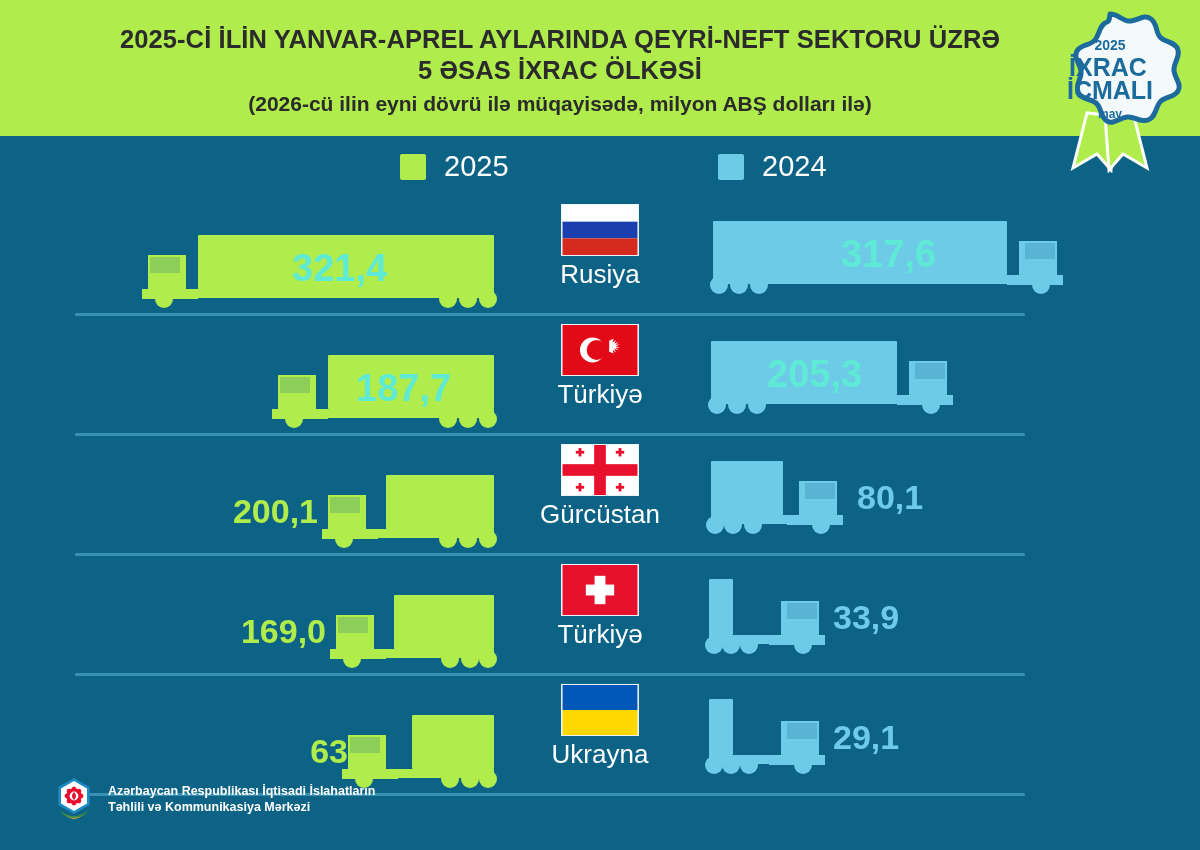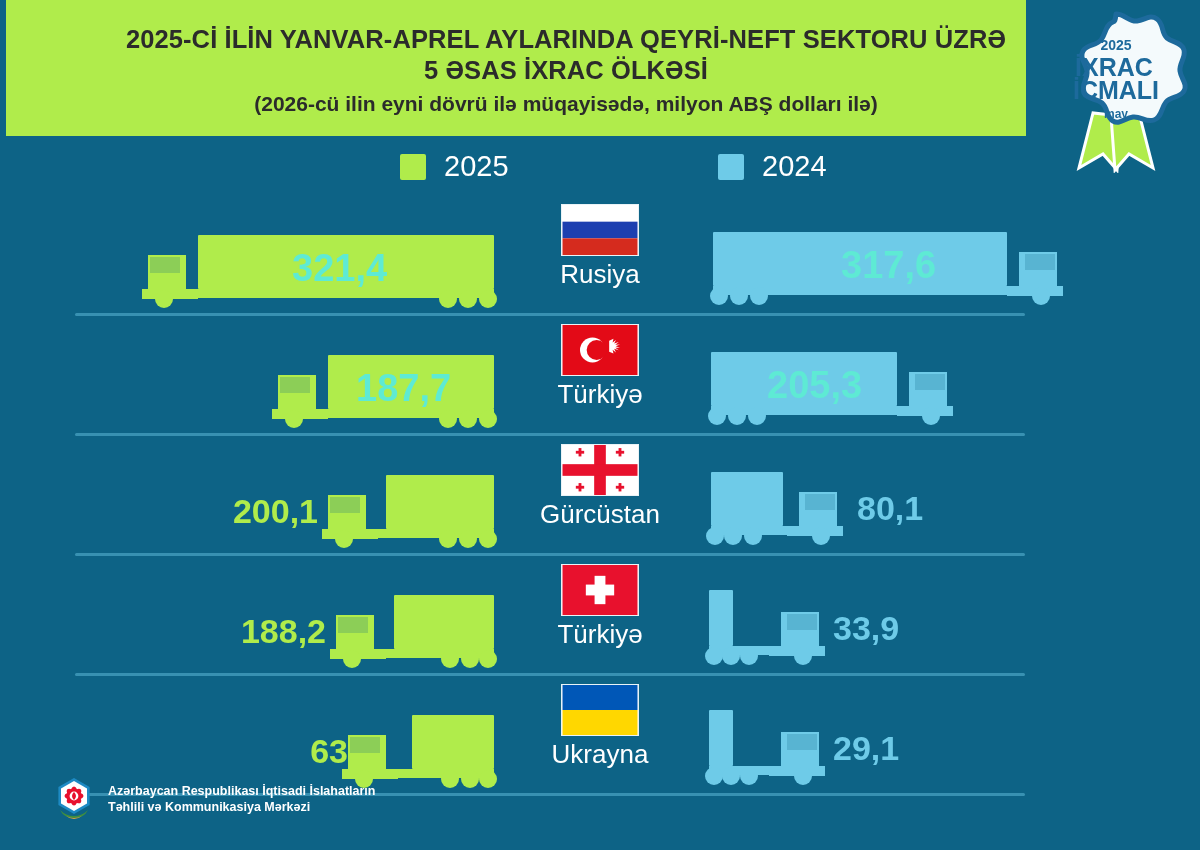--- a/index.html
+++ b/index.html
@@ -6,21 +6,21 @@
   body{
     width:1200px;height:850px;
     background:#ffffff;
     font-family:"Liberation Sans","DejaVu Sans",sans-serif;
     overflow:hidden;
   }
   #page{position:relative;width:1200px;height:850px;background:#0d6386;overflow:hidden;}
 
   
   .header{
-    position:absolute;left:6px;top:0;width:1020px;height:136px;
+    position:absolute;left:0;top:0;width:1200px;height:136px;
     background:#b0ec4b;
   }
   .header-inner{
     position:absolute;left:60px;top:24px;width:1000px;text-align:center;
   }
   .title-l1,.title-l2{
     color:#2b2b2b;font-weight:bold;font-size:25.5px;letter-spacing:0.1px;
     line-height:31px;white-space:nowrap;
   }
   .subtitle{
@@ -40,21 +40,21 @@
   .legend-swatch{width:26px;height:26px;border-radius:2px;}
   .legend-label{color:#ffffff;font-size:29px;margin-left:18px;line-height:29px;}
 
   
   .row{position:absolute;left:0;width:1200px;height:120px;}
   .row .baseline{
     position:absolute;left:75px;width:950px;height:3px;background:#4aa3c4;opacity:.72;
     bottom:0px;border-radius:2px;
   }
   .truck-left{position:absolute;right:700px;bottom:3px;}
-  .truck-right{position:absolute;left:705px;bottom:6px;}
+  .truck-right{position:absolute;left:705px;bottom:17px;}
 
   .val-inside{
     position:absolute;color:#5eead4;font-weight:bold;font-size:38px;
     white-space:nowrap;
   }
   .val-outside{
     position:absolute;font-weight:bold;font-size:34px;white-space:nowrap;
     bottom:24px;
   }
   .val-outside.green{color:#b0ec4b;}
@@ -282,21 +282,21 @@
           <path d="M10 30 h30 v16 h-30 z" fill="#0d6386" opacity=".22"></path>
           <path d="M2 62 h56 v10 h-56 z"></path>
           <rect x="66" y="8" width="100" height="54" rx="1"></rect>
           <rect x="58" y="62" width="108" height="9"></rect>
           <circle cx="24" cy="72" r="9"></circle>
           <circle cx="122" cy="72" r="9"></circle>
           <circle cx="142" cy="72" r="9"></circle>
           <circle cx="160" cy="72" r="9"></circle>
         </g>
       </svg>
-      <span class="val-outside green" style="right:174px;bottom:22px">188,2</span>
+      <span class="val-outside green" style="right:174px;bottom:22px">169,0</span>
     </div>
 
     <div class="truck-right">
       <svg width="122" height="82" viewBox="0 0 122 82">
         <g fill="#6ecbe8" transform="translate(122,0) scale(-1,1)">
           <path d="M8 28 h38 v34 h-38 z"></path>
           <path d="M10 30 h30 v16 h-30 z" fill="#0d6386" opacity=".22"></path>
           <path d="M2 62 h56 v10 h-56 z"></path>
           <rect x="94" y="6" width="24" height="56" rx="1"></rect>
           <rect x="58" y="62" width="60" height="9"></rect>

